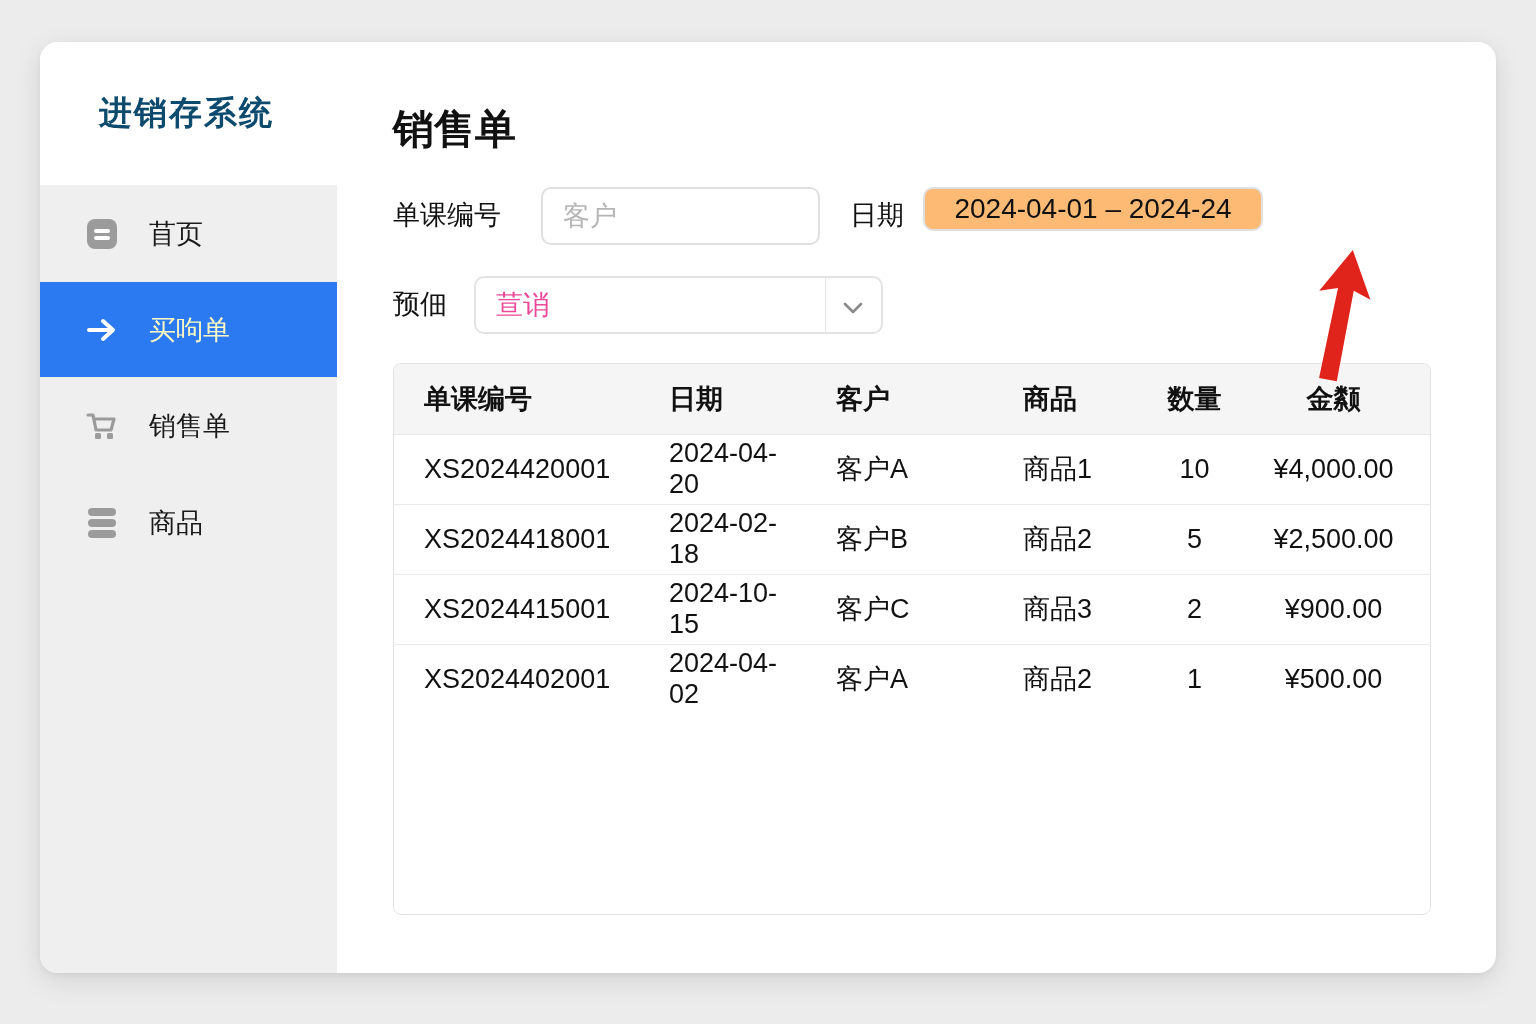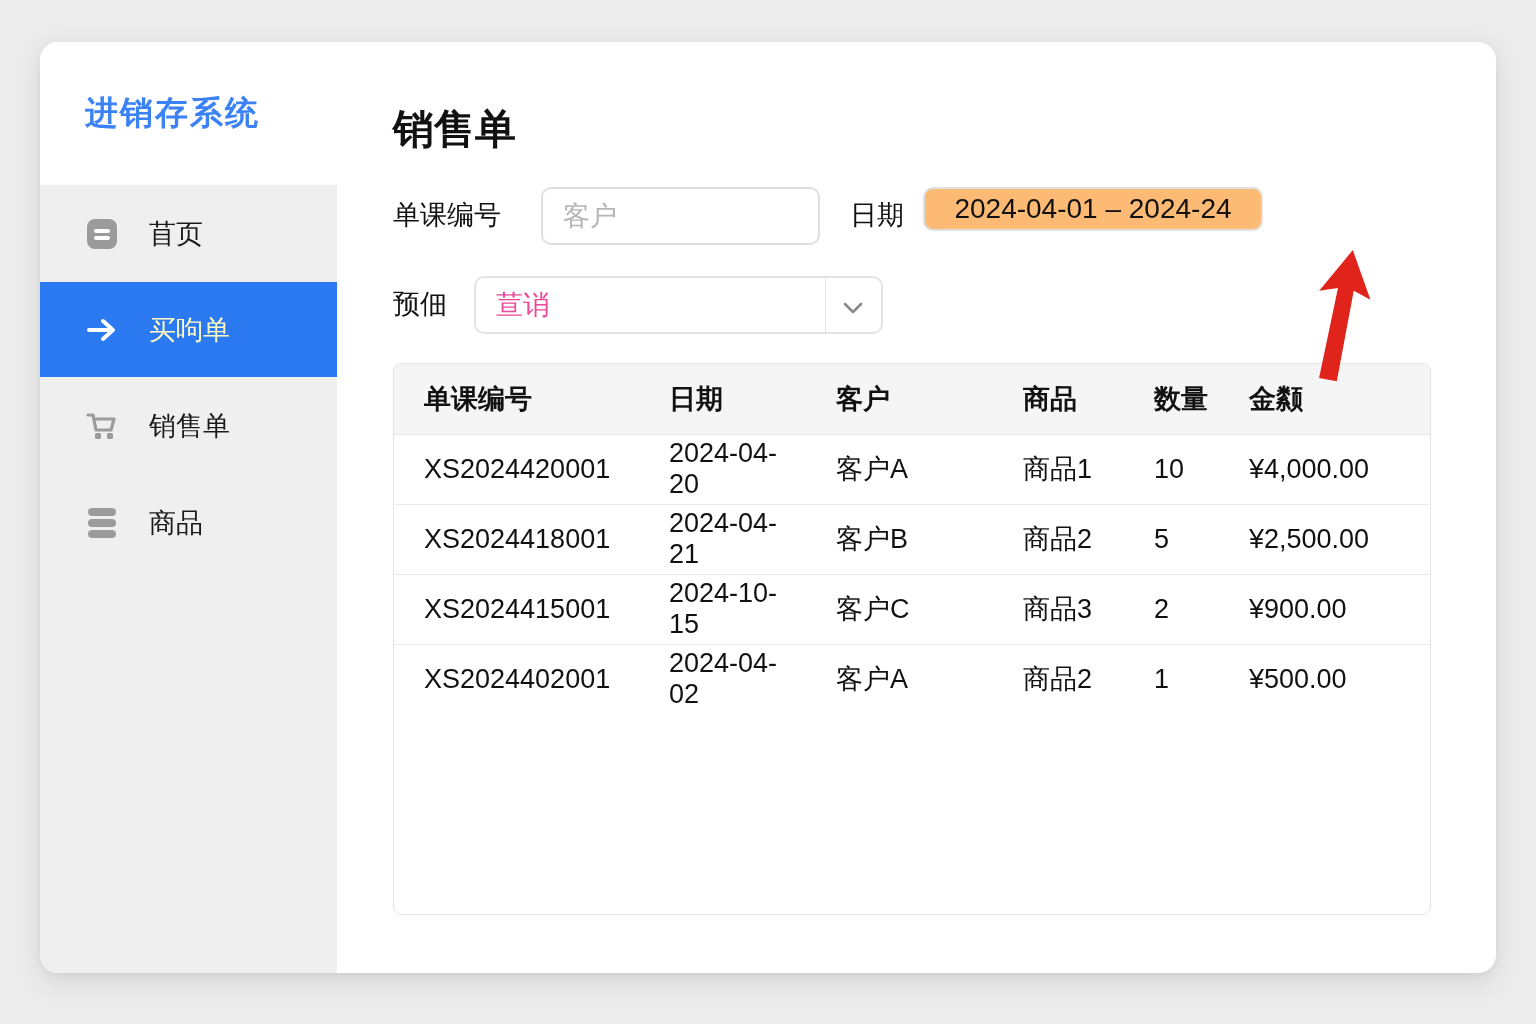--- a/index.html
+++ b/index.html
@@ -17,22 +17,22 @@
     background:#ffffff;
     border-radius:18px;
     box-shadow:0 8px 28px rgba(0,0,0,.10), 0 2px 6px rgba(0,0,0,.05);
     display:flex;
     overflow:hidden;
   }
   
   .sidebar { width:297px; display:flex; flex-direction:column; flex-shrink:0; }
   .sidebar-title {
     height:143px; display:flex; align-items:center;
-    padding-left:45px; font-size:33px; font-weight:bold;
-    letter-spacing:2px; color:#3b82f6; background:#fff;
+    padding-left:59px; font-size:33px; font-weight:bold;
+    letter-spacing:2px; color:#0c4a6e; background:#fff;
   }
   .sidebar-menu { flex:1; background:#efefef; }
   .menu-item {
     height:97px; display:flex; align-items:center;
     padding-left:45px; gap:30px;
     font-size:27px; color:#1a1a1a; cursor:pointer;
   }
   .menu-item.active { background:var(--accent,#2b7af2); color:#fef9c3; height:95px; }
   .mi-icon { width:34px; height:34px; display:flex; align-items:center; justify-content:center; }
   
@@ -91,21 +91,21 @@
   col.c1{width:245px} col.c2{width:167px} col.c3{width:187px}
   col.c4{width:161px} col.c5{width:95px}  col.c6{width:183px}
   th {
     background:#f5f5f5; height:70px; text-align:left;
     font-size:27px; font-weight:bold; color:#111; padding:0 0 0 30px;
   }
   td {
     height:70px; font-size:27px; color:#111;
     padding:0 0 0 30px; border-top:1px solid #ebebeb;
   }
-  th.num, td.num { text-align:left; padding:0 14px 0 0; }
+  th.num, td.num { text-align:center; padding:0 14px 0 0; }
   
   .red-arrow { position:absolute; left:961px; top:205px; pointer-events:none; }
 </style>
 </head>
 <body>
 
 <div class="card">
 
   <div class="sidebar">
     <div class="sidebar-title">进销存系统</div>
@@ -202,21 +202,21 @@
             <tr>
               <td>XS2024420001</td>
               <td>2024-04-20</td>
               <td>客户A</td>
               <td>商品1</td>
               <td class="num">10</td>
               <td class="num">¥4,000.00</td>
             </tr>
             <tr>
               <td>XS2024418001</td>
-              <td>2024-04-21</td>
+              <td>2024-02-18</td>
               <td>客户B</td>
               <td>商品2</td>
               <td class="num">5</td>
               <td class="num">¥2,500.00</td>
             </tr>
             <tr>
               <td>XS2024415001</td>
               <td>2024-10-15</td>
               <td>客户C</td>
               <td>商品3</td>

